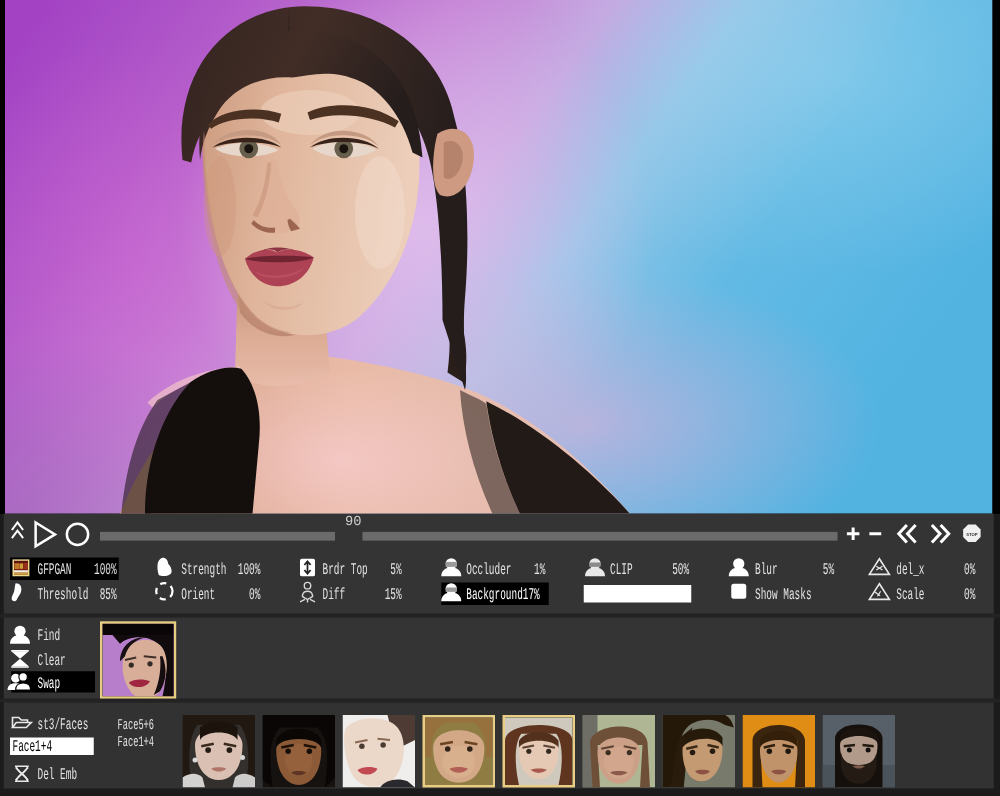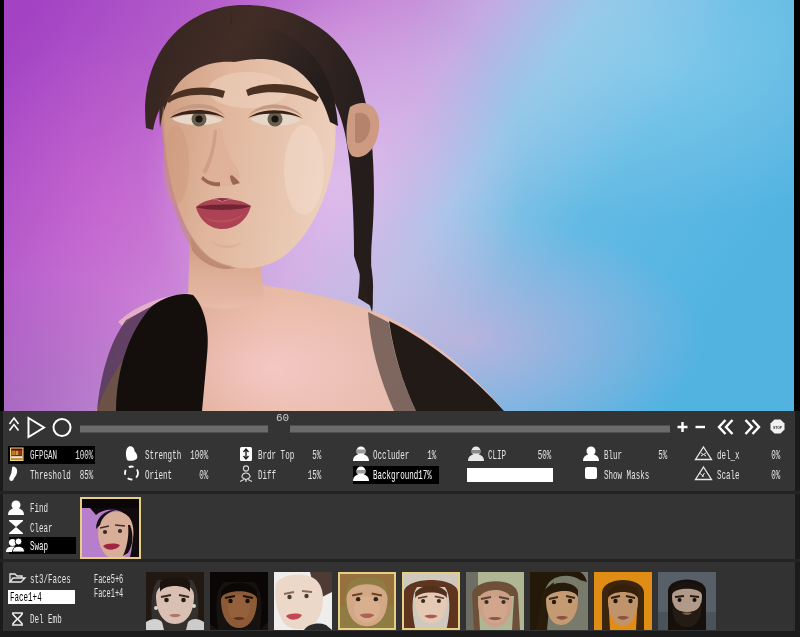--- a/index.html
+++ b/index.html
@@ -155,21 +155,21 @@
 
     <path d="M 692.5 16 L 702 16" stroke="#fff" stroke-width="2.4"></path>
 
     <path d="M 722.5 9 L 716 16 L 722.5 23 M 729.5 9 L 723 16 L 729.5 23" fill="none" stroke="#fff" stroke-width="2.4"></path>
 
     <path d="M 742.5 9 L 749 16 L 742.5 23 M 749.5 9 L 756 16 L 749.5 23" fill="none" stroke="#fff" stroke-width="2.4"></path>
 
     <path d="M 767.5 12.5 L 771.5 8.5 L 777.5 8.5 L 781.5 12.5 L 781.5 18.5 L 777.5 22.5 L 771.5 22.5 L 767.5 18.5 Z" fill="#f0f0f0"></path>
     <text x="774.5" y="17.5" font-size="3.4" font-family="Liberation Sans" font-weight="bold" fill="#333" text-anchor="middle">STOP</text>
   </svg>
-  <div class="abs" style="left:276px;top:413px;font:11px 'Liberation Mono',monospace;color:#cfcfcf;line-height:1;">60</div>
+  <div class="abs" style="left:276px;top:413px;font:11px 'Liberation Mono',monospace;color:#cfcfcf;line-height:1;">90</div>
 
   <div class="abs" style="left:8px;top:446px;width:87px;height:18px;background:#000;"></div>
   <div class="abs" style="left:353px;top:466px;width:86px;height:18px;background:#000;"></div>
 
   <div class="abs" style="left:467px;top:468px;width:86px;height:14px;background:#fff;"></div>
 
   <div class="t" style="left:30px;top:449px;">GFPGAN    100%</div>
   <div class="t" style="left:145px;top:449px;">Strength  100%</div>
   <div class="t" style="left:258px;top:449px;">Brdr Top    5%</div>
   <div class="t" style="left:373px;top:449px;">Occluder    1%</div>

